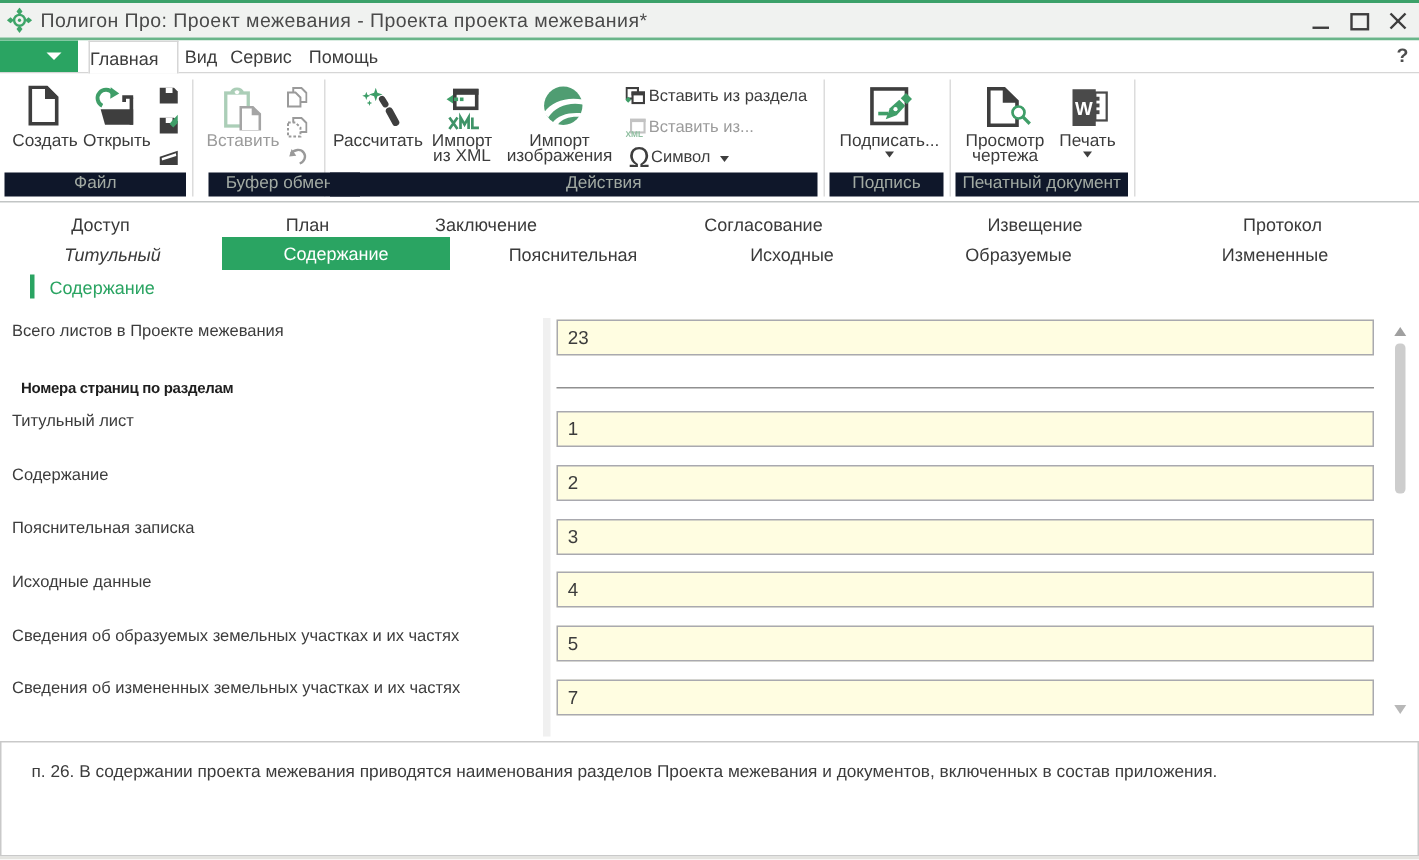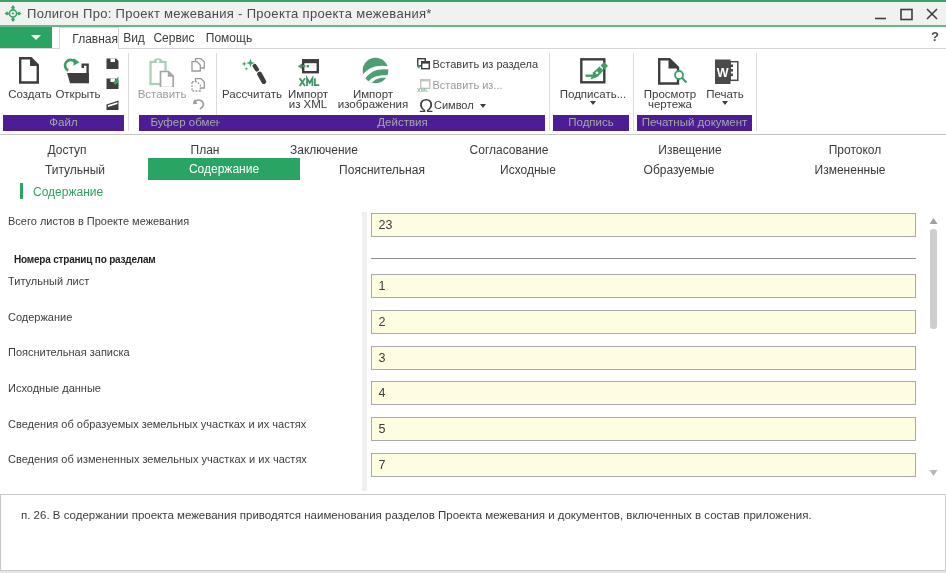--- a/index.html
+++ b/index.html
@@ -13,27 +13,27 @@
 #titlebar { left:0; top:2px; width:946px; height:23px; background:#f0f2f0; }
 #titletext { left:27px; top:6px; font-size:13px; letter-spacing:0.3px; color:#4a4a4a; }
 #greenline2 { left:0; top:25px; width:946px; height:2px; background:#6ab58a; }
 
 
 #tabrow { left:0; top:27px; width:946px; height:22px; background:#fff; }
 #tabrowborder { left:0; top:48px; width:946px; height:1px; background:#d6d6d6; }
 #greenbtn { left:0; top:27px; width:52px; height:21px; background:#2aa462; }
 #greenbtn .tri { position:absolute; left:31px; top:8px; width:0; height:0; border-left:5px solid transparent; border-right:5px solid transparent; border-top:5px solid #fff; }
 .maintab { position:absolute; top:27px; height:22px; line-height:22px; font-size:12px; color:#3c3c3c; text-align:center; }
-#activetab { left:59px; top:27px; width:60px; height:22px; background:#fff; border:1px solid #d6d6d6; border-bottom:none; line-height:22px; font-size:12px; color:#3c3c3c; text-align:right; z-index:2; }
+#activetab { left:59px; top:27px; width:60px; height:22px; background:#fff; border:1px solid #d6d6d6; border-bottom:none; line-height:22px; font-size:12px; color:#3c3c3c; text-align:left; z-index:2; }
 #help { left:928px; top:29px; width:14px; font-size:13px; font-weight:bold; color:#4d4d4d; text-align:center; }
 
 
 #ribbon { left:0; top:49px; width:946px; height:86px; background:#fff; border-bottom:1px solid #c2c5c5; }
 .gsep { position:absolute; top:4px; width:1px; height:78px; background:#dcdcdc; }
-.gbar { position:absolute; top:66px; height:16px; background:#4c1d95; color:#a2aaa3; font-size:11.5px; text-align:center; line-height:15px; white-space:nowrap; }
+.gbar { position:absolute; top:66px; height:16px; background:#0f172a; color:#a2aaa3; font-size:11.5px; text-align:center; line-height:15px; white-space:nowrap; }
 .blabel { position:absolute; font-size:11.5px; color:#3c3c3c; text-align:center; white-space:nowrap; }
 .blabel2 { position:absolute; font-size:11.5px; color:#3c3c3c; text-align:center; white-space:nowrap; line-height:10px; }
 .gray { color:#9b9b9b !important; }
 .smalltext { position:absolute; font-size:11px; color:#3c3c3c; white-space:nowrap; }
 
 
 .t1 { position:absolute; font-size:12px; color:#3a3a3a; text-align:center; white-space:nowrap; transform:translateX(-50%); }
 #greenblock { left:148px; top:158px; width:152px; height:22px; background:#2aa462; color:#fff; font-size:12px; text-align:center; line-height:22px; }
 #subtabbar { left:20px; top:183px; width:3px; height:16px; background:#2aa462; }
 #subtabtext { left:33px; top:185px; font-size:12px; color:#2aa462; }
@@ -238,21 +238,21 @@
     <div style="position:absolute;left:721.5px;top:52px;width:0;height:0;border-left:3.5px solid transparent;border-right:3.5px solid transparent;border-top:4px solid #3e3e3e;"></div>
   </div>
 
   <div class="t1" style="left:67px;top:142.5px;">Доступ</div>
   <div class="t1" style="left:205px;top:142.5px;">План</div>
   <div class="t1" style="left:324px;top:142.5px;">Заключение</div>
   <div class="t1" style="left:509px;top:142.5px;">Согласование</div>
   <div class="t1" style="left:690px;top:142.5px;">Извещение</div>
   <div class="t1" style="left:855px;top:142.5px;">Протокол</div>
   <div class="abs" id="greenblock">Содержание</div>
-  <div class="t1" style="left:75px;top:163px;">Титульный</div>
+  <div class="t1" style="left:75px;top:163px;font-style:italic;">Титульный</div>
   <div class="t1" style="left:382px;top:163px;">Пояснительная</div>
   <div class="t1" style="left:528px;top:163px;">Исходные</div>
   <div class="t1" style="left:679px;top:163px;">Образуемые</div>
   <div class="t1" style="left:850px;top:163px;">Измененные</div>
   <div class="abs" id="subtabbar"></div>
   <div class="abs" id="subtabtext">Содержание</div>
 
   <div class="abs" id="vsep"></div>
   <div class="flabel" style="top:215px;">Всего листов в Проекте межевания</div>
   <div class="abs" id="boldlabel">Номера страниц по разделам</div>

